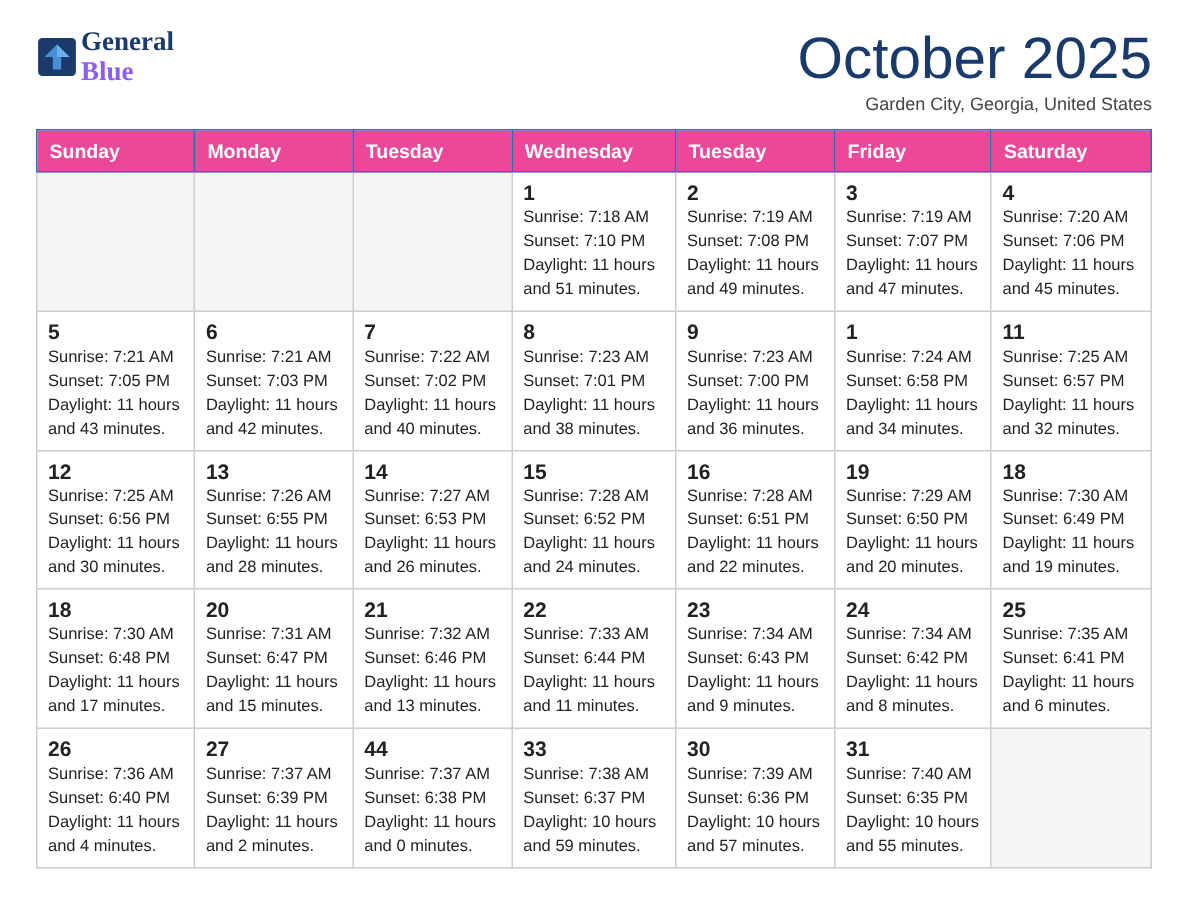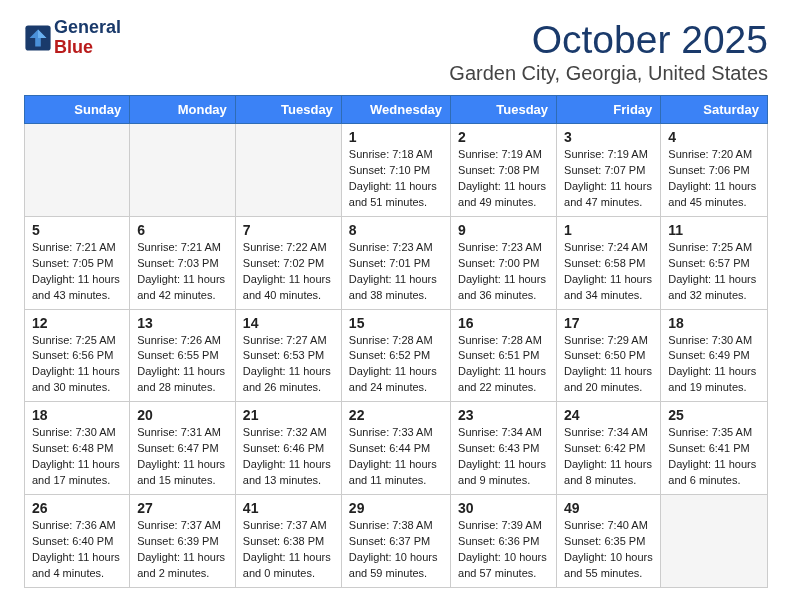--- a/index.html
+++ b/index.html
@@ -21,51 +21,52 @@
     }
     .logo {
       display: flex;
       align-items: center;
     }
     .logo-text {
       font-size: 18px;
       font-weight: bold;
       color: #1a3a6b;
       line-height: 1.1;
+      font-family: Liberation Serif, serif;
     }
     .logo-text span {
-      color: #b91c1c;
+      color: #8b5cf6;
       text-align: right;
     }
     .logo-icon {
       width: 28px;
       height: 28px;
       margin-right: 2px;
     }
     .title-section {
       text-align: right;
     }
     .month-title {
       font-size: 39px;
       color: #1a3a6b;
       font-weight: normal;
     }
     .subtitle {
-      font-size: 20px;
+      font-size: 12px;
       color: #444;
     }
     table {
       width: 100%;
       border-collapse: collapse;
       border: 1px solid #ccc;
     }
     .day-header {
-      background-color: #3b82f6;
+      background-color: #ec4899;
       color: #fff;
-      text-align: right;
+      text-align: left;
       padding: 6px 8px;
       font-size: 13px;
       font-weight: bold;
       border: 1px solid #2f6cb5;
     }
     .cal-cell {
       vertical-align: top;
       border: 1px solid #ccc;
       padding: 5px 7px;
       width: 113px;
@@ -191,21 +192,21 @@
           </td>
           <td class="cal-cell">
             <div class="date-num">15</div>
             <div class="cell-text">Sunrise: 7:28 AM<br>Sunset: 6:52 PM<br>Daylight: 11 hours<br>and 24 minutes.</div>
           </td>
           <td class="cal-cell">
             <div class="date-num">16</div>
             <div class="cell-text">Sunrise: 7:28 AM<br>Sunset: 6:51 PM<br>Daylight: 11 hours<br>and 22 minutes.</div>
           </td>
           <td class="cal-cell">
-            <div class="date-num">17</div>
+            <div class="date-num">19</div>
             <div class="cell-text">Sunrise: 7:29 AM<br>Sunset: 6:50 PM<br>Daylight: 11 hours<br>and 20 minutes.</div>
           </td>
           <td class="cal-cell">
             <div class="date-num">18</div>
             <div class="cell-text">Sunrise: 7:30 AM<br>Sunset: 6:49 PM<br>Daylight: 11 hours<br>and 19 minutes.</div>
           </td>
         </tr>
         <tr>
           <td class="cal-cell">
             <div class="date-num">18</div>
@@ -239,32 +240,32 @@
         <tr>
           <td class="cal-cell">
             <div class="date-num">26</div>
             <div class="cell-text">Sunrise: 7:36 AM<br>Sunset: 6:40 PM<br>Daylight: 11 hours<br>and 4 minutes.</div>
           </td>
           <td class="cal-cell">
             <div class="date-num">27</div>
             <div class="cell-text">Sunrise: 7:37 AM<br>Sunset: 6:39 PM<br>Daylight: 11 hours<br>and 2 minutes.</div>
           </td>
           <td class="cal-cell">
-            <div class="date-num">41</div>
+            <div class="date-num">44</div>
             <div class="cell-text">Sunrise: 7:37 AM<br>Sunset: 6:38 PM<br>Daylight: 11 hours<br>and 0 minutes.</div>
           </td>
           <td class="cal-cell">
-            <div class="date-num">29</div>
+            <div class="date-num">33</div>
             <div class="cell-text">Sunrise: 7:38 AM<br>Sunset: 6:37 PM<br>Daylight: 10 hours<br>and 59 minutes.</div>
           </td>
           <td class="cal-cell">
             <div class="date-num">30</div>
             <div class="cell-text">Sunrise: 7:39 AM<br>Sunset: 6:36 PM<br>Daylight: 10 hours<br>and 57 minutes.</div>
           </td>
           <td class="cal-cell">
-            <div class="date-num">49</div>
+            <div class="date-num">31</div>
             <div class="cell-text">Sunrise: 7:40 AM<br>Sunset: 6:35 PM<br>Daylight: 10 hours<br>and 55 minutes.</div>
           </td>
           <td class="cal-cell empty"></td>
         </tr>
       </tbody>
   </table>
 </div>
 
 </body></html>

